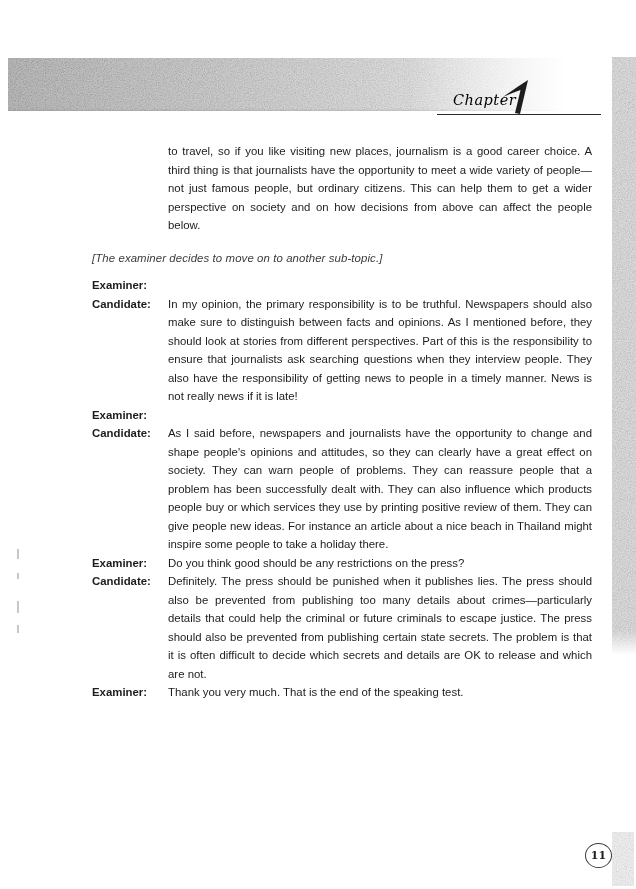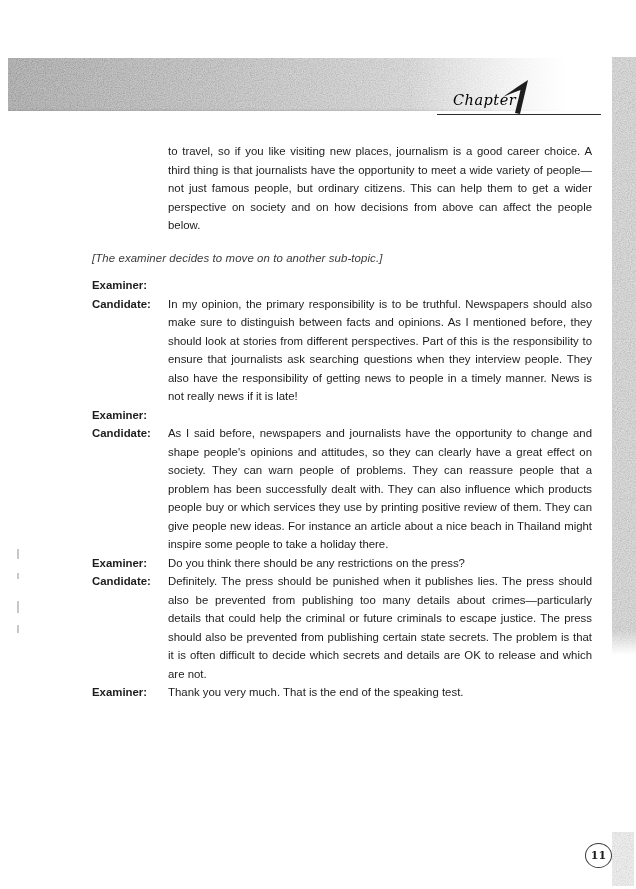--- a/index.html
+++ b/index.html
@@ -142,21 +142,21 @@
         </div>
         <div class="row">
           <div class="lab">Examiner:</div>
         </div>
         <div class="row">
           <div class="lab">Candidate:</div>
           <div class="txt">As I said before, newspapers and journalists have the opportunity to change and shape people's opinions and attitudes, so they can clearly have a great effect on society. They can warn people of problems. They can reassure people that a problem has been successfully dealt with. They can also influence which products people buy or which services they use by printing positive review of them. They can give people new ideas. For instance an article about a nice beach in Thailand might inspire some people to take a holiday there.</div>
         </div>
         <div class="row">
           <div class="lab">Examiner:</div>
-          <div class="txt">Do you think there should be any restrictions on the press?</div>
+          <div class="txt">Do you think good should be any restrictions on the press?</div>
         </div>
         <div class="row">
           <div class="lab">Candidate:</div>
           <div class="txt">Definitely. The press should be punished when it publishes lies. The press should also be prevented from publishing too many details about crimes—particularly details that could help the criminal or future criminals to escape justice. The press should also be prevented from publishing certain state secrets. The problem is that it is often difficult to decide which secrets and details are OK to release and which are not.</div>
         </div>
         <div class="row">
           <div class="lab">Examiner:</div>
           <div class="txt">Thank you very much. That is the end of the speaking test.</div>
         </div>
       </div>

